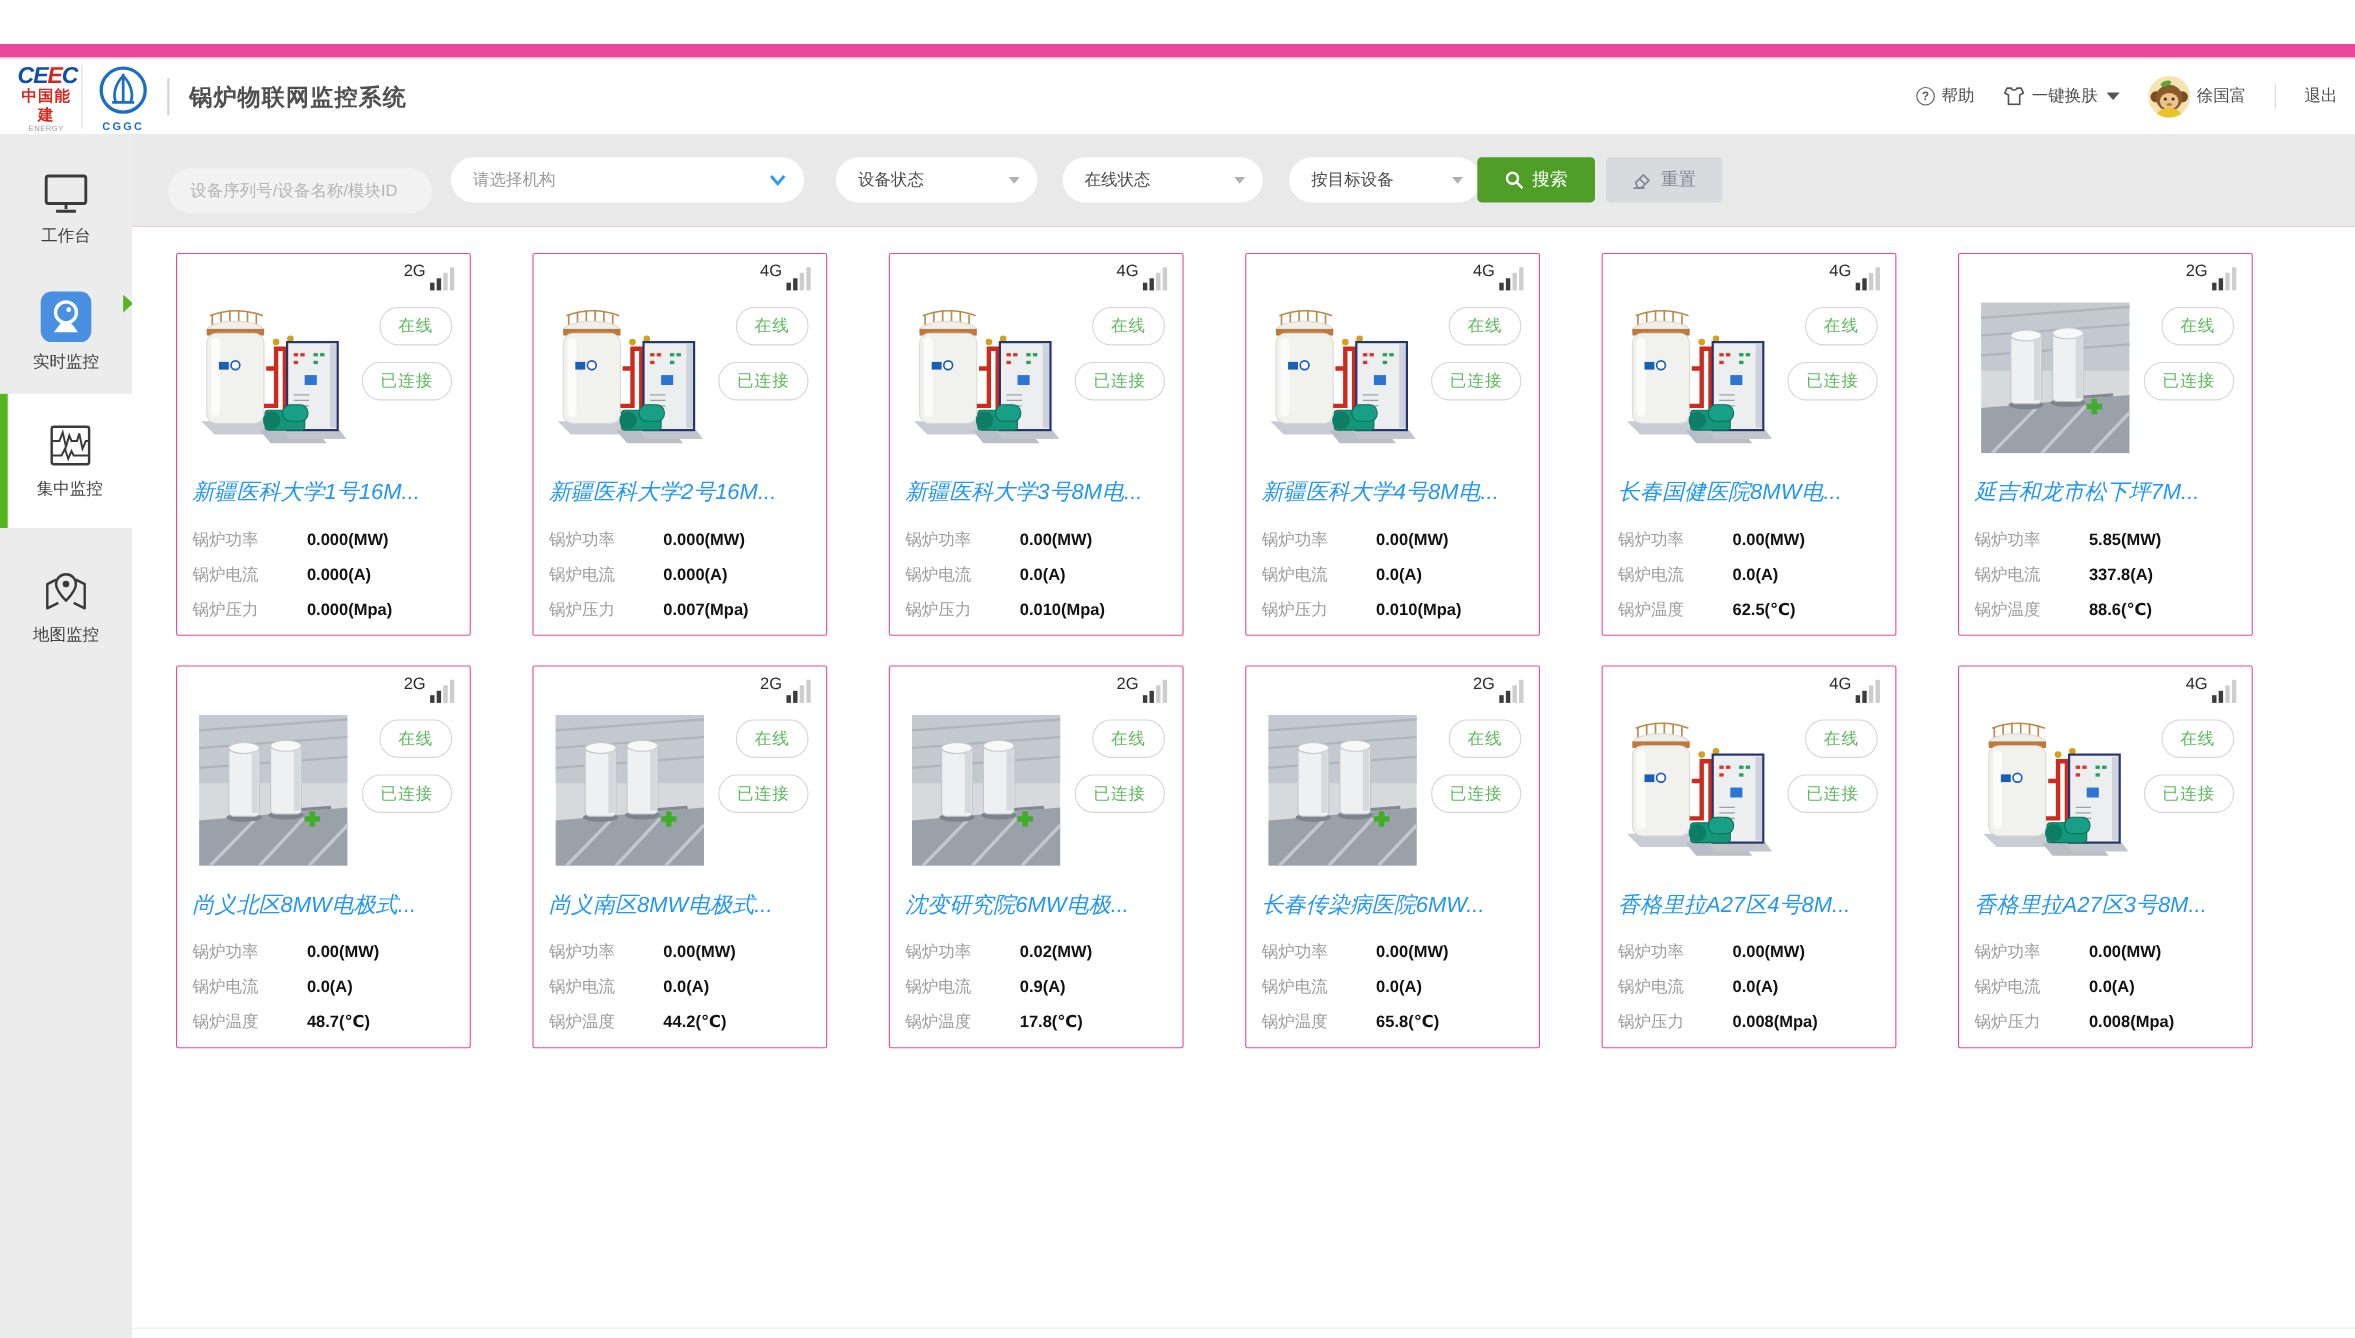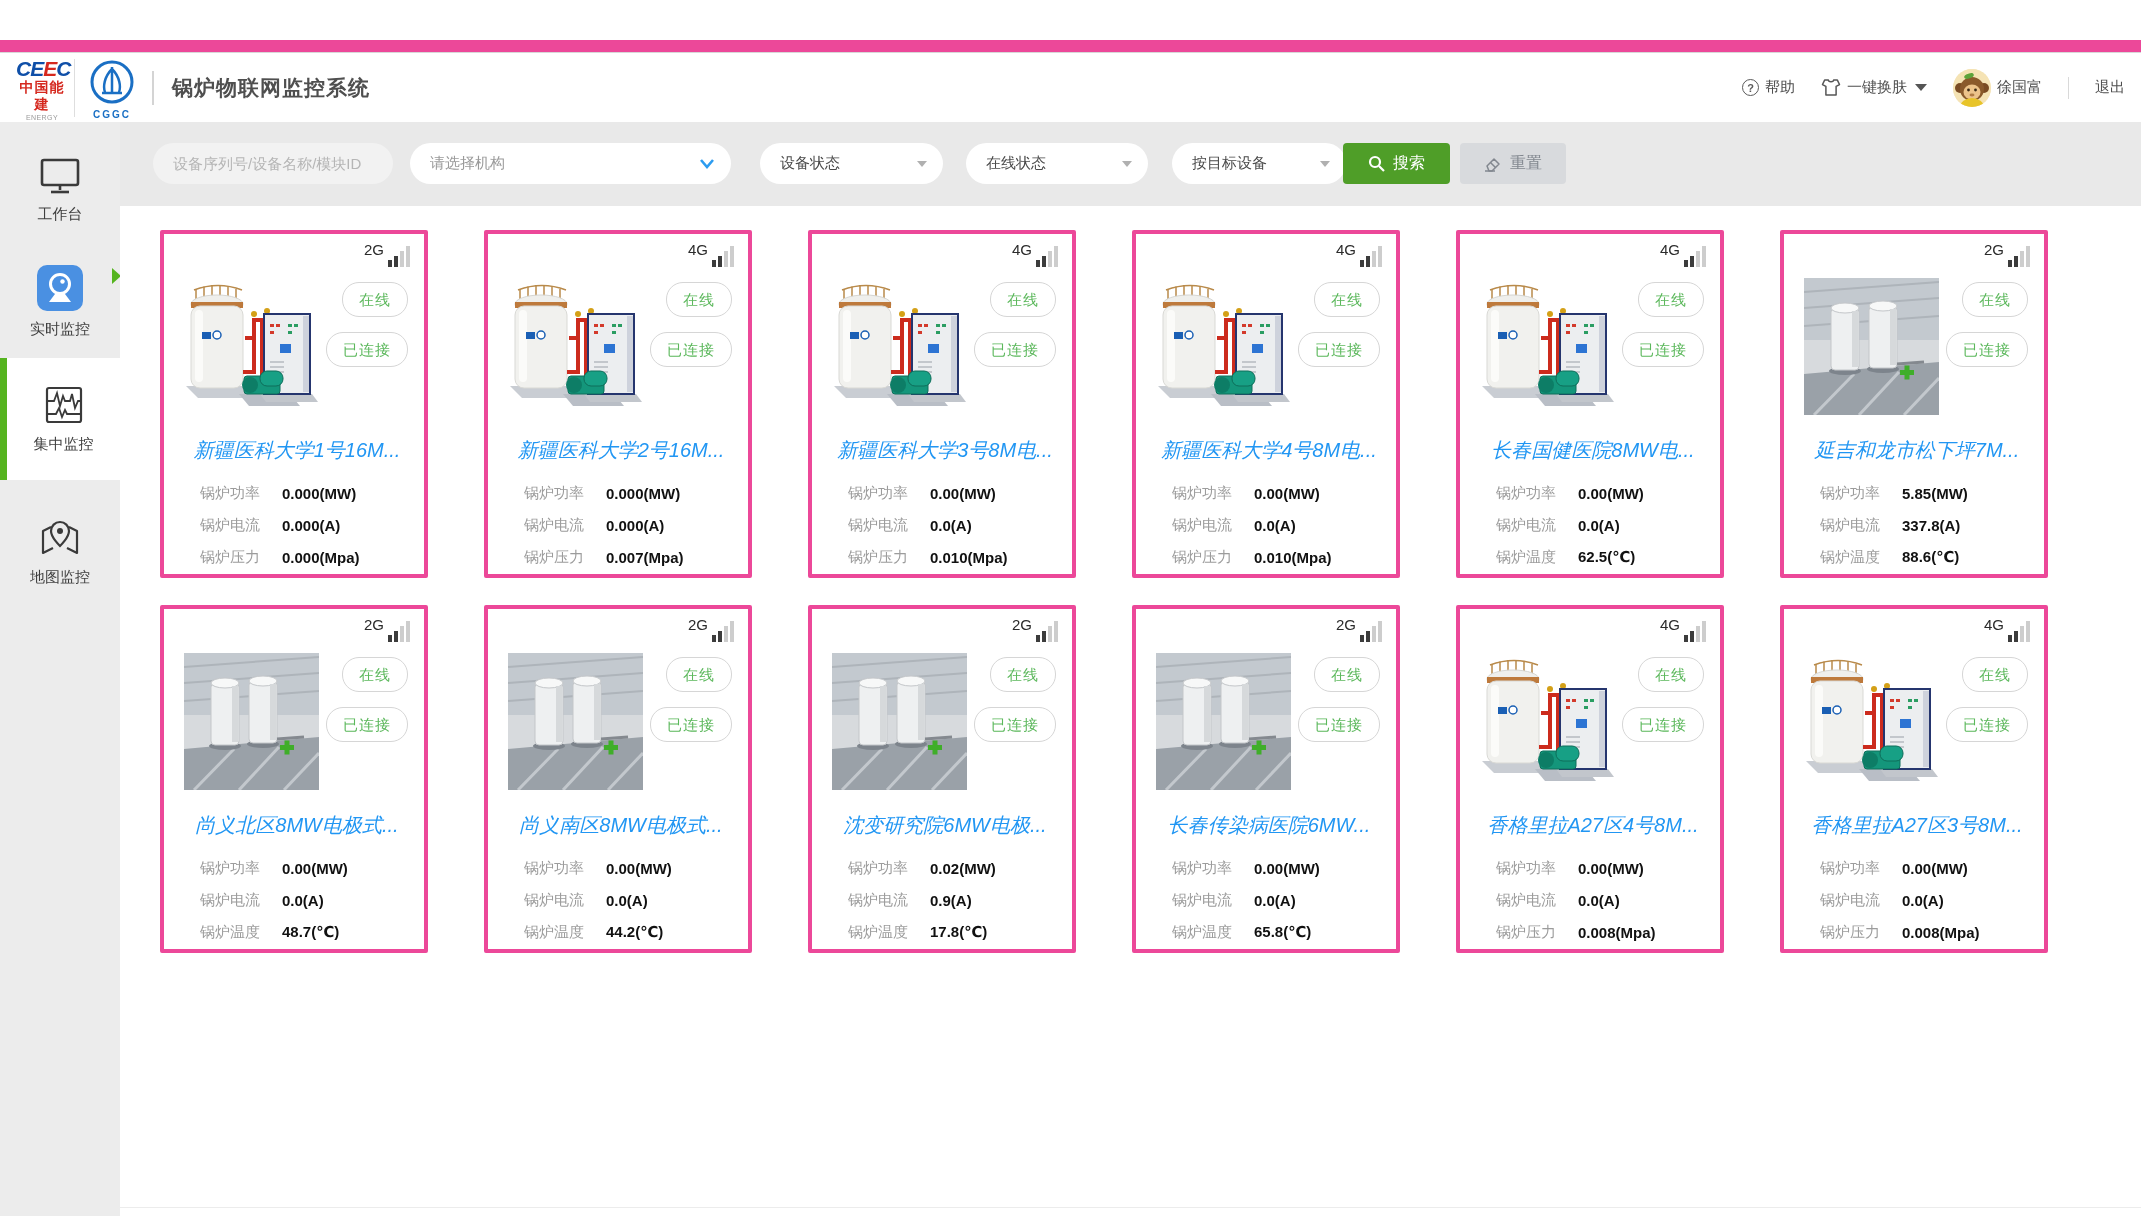--- a/index.html
+++ b/index.html
@@ -34,41 +34,41 @@
   .si-2{height:112px;}
   .si-3{height:122px;}
   .si-4{height:112px;margin-top:16px;}
   .side-item.active{background:#fff;border-left:7px solid #55b41f;}
   .blue-app{width:46px;height:46px;border-radius:10px;background:#4a90e2;display:flex;align-items:center;justify-content:center;}
   .expand-handle{position:absolute;left:112px;top:228px;width:0;height:0;
                  border-top:8px solid transparent;border-bottom:8px solid transparent;border-left:9px solid #55b41f;cursor:pointer;}
 
   
   .toolbar{position:absolute;left:120px;top:82px;right:0;height:84px;background:#e9e9e9;}
-  .kw-input{position:absolute;left:33px;top:21px;width:240px;height:41px;border:none;border-radius:21px;background:#f2f2f2;
+  .kw-input{position:absolute;left:33px;top:31px;width:240px;height:41px;border:none;border-radius:21px;background:#f2f2f2;
             padding:0 20px;box-sizing:border-box;font-size:15px;color:#333;outline:none;
             font-family:"Liberation Sans","DejaVu Sans",sans-serif;}
   .kw-input::placeholder{color:#b5b5b5;}
   .sel{position:absolute;top:21px;height:41px;border-radius:21px;background:#fff;display:flex;align-items:center;
        justify-content:space-between;padding:0 16px 0 20px;box-sizing:border-box;font-size:15px;cursor:pointer;}
   .sel-org{left:290px;width:321px;color:#9a9a9a;}
   .sel-dev{left:640px;width:183px;color:#4a4a4a;}
   .sel-onl{left:846px;width:182px;color:#4a4a4a;}
   .sel-tgt{left:1052px;width:174px;color:#4a4a4a;}
   .tri{width:0;height:0;border-left:5px solid transparent;border-right:5px solid transparent;border-top:6px solid #b0b0b0;}
   .btn{position:absolute;top:21px;height:41px;border:none;border-radius:4px;display:flex;align-items:center;justify-content:center;
        gap:8px;font-size:16px;cursor:pointer;font-family:"Liberation Sans","DejaVu Sans",sans-serif;}
   .btn-search{left:1223px;width:107px;background:#4f9e28;color:#fff;}
   .btn-reset{left:1340px;width:106px;background:#d8dadd;color:#82878f;}
 
   
   .cards{position:absolute;left:120px;top:166px;right:0;bottom:48px;background:#fff;
          display:grid;grid-template-columns:repeat(6,268px);grid-auto-rows:348px;column-gap:56px;row-gap:27px;
          padding:24px 0 0 40px;box-sizing:border-box;align-content:start;}
-  .card{position:relative;border:4px solid #ec4899;background:#fff;box-sizing:border-box;border-radius:2px;text-align:center;}
+  .card{position:relative;border:1px solid #ec4899;background:#fff;box-sizing:border-box;border-radius:2px;}
   .net{position:absolute;top:8px;right:14px;display:flex;align-items:flex-start;gap:4px;}
   .net-label{font-size:15px;color:#2b2b2b;line-height:15px;}
   .bars{display:flex;align-items:flex-end;gap:2px;padding-top:4px;}
   .bars i{display:block;width:4px;background:#cdcdcd;}
   .bars i:nth-child(1){height:7px;}.bars i:nth-child(2){height:11px;}
   .bars i:nth-child(3){height:16px;}.bars i:nth-child(4){height:21px;}
   .bars i.on{background:#3c3c3c;}
   .thumb{position:absolute;left:20px;top:44px;width:135px;height:137px;}
   .thumb svg{display:block;width:135px;height:137px;}
   .badge{position:absolute;right:16px;height:33px;line-height:33px;padding:0 16px;border:1px solid #d6d6d6;border-radius:17px;

